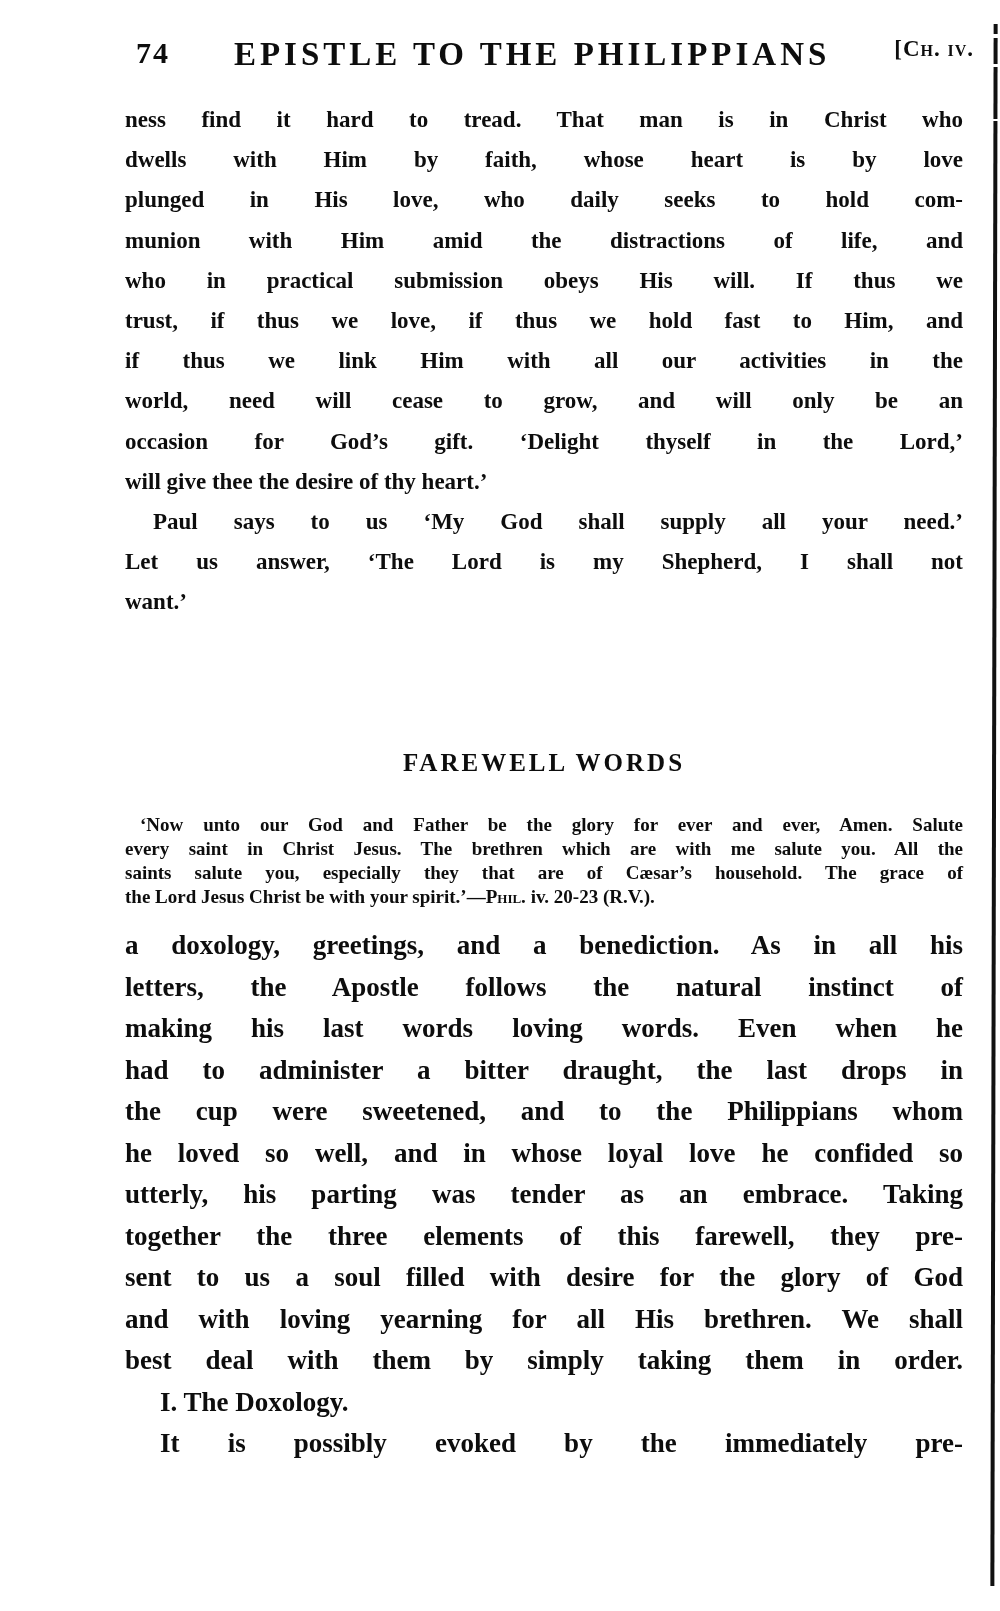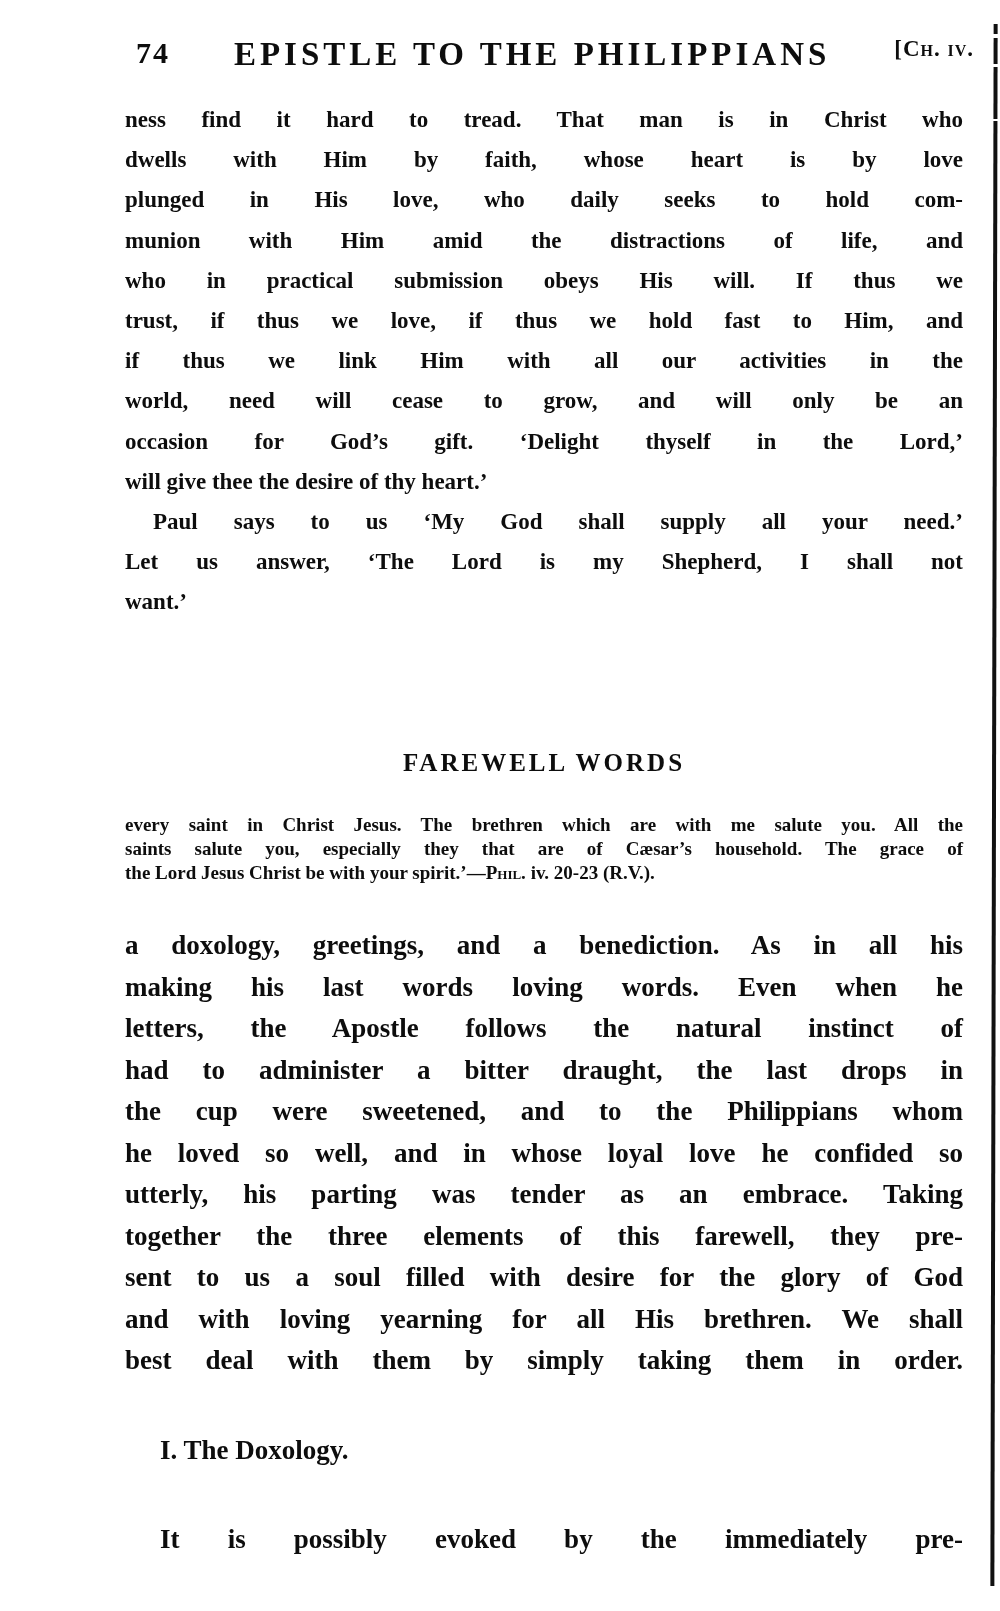--- a/index.html
+++ b/index.html
@@ -32,21 +32,21 @@
     position: absolute;
     left: 125px;
     width: 838px;
   }
   .block-a { top: 100px;  font-size: 23px; line-height: 40.2px; }
   .block-b { top: 925px;  font-size: 27px; line-height: 41.5px; }
 
   .tline { text-align: justify; text-align-last: justify; -moz-text-align-last: justify; }
   .tline.last { text-align: center; text-align-last: left; -moz-text-align-last: left; }
   .indent   { padding-left: 28px; }
-  .indent-lg{ padding-left: 35px; margin-top: 48px; }
+  .indent-lg{ padding-left: 35px; }
   .indent-sm{ padding-left: 15px; }
 
   .sc { font-variant: small-caps; }
 
   
   .section-heading {
     position: absolute;
     left: 125px; top: 749px;
     width: 838px;
     text-align: center;
@@ -99,29 +99,30 @@
     <div class="tline">occasion for God’s gift. ‘Delight thyself in the Lord,’</div>
     <div class="tline last">will give thee the desire of thy heart.’</div>
     <div class="tline indent">Paul says to us ‘My God shall supply all your need.’</div>
     <div class="tline">Let us answer, ‘The Lord is my Shepherd, I shall not</div>
     <div class="tline last">want.’</div>
   </div>
 
   <div class="section-heading">FAREWELL WORDS</div>
 
   <div class="epigraph">
+    <div class="tline indent-sm">‘Now unto our God and Father be the glory for ever and ever, Amen. Salute</div>
     <div class="tline">every saint in Christ Jesus. The brethren which are with me salute you. All the</div>
     <div class="tline">saints salute you, especially they that are of Cæsar’s household. The grace of</div>
     <div class="tline last"><span>the Lord Jesus Christ be with your spirit.’—</span><span class="sc">Phil.</span><span> iv. 20-23 (R.V.).</span></div>
   </div>
 
   <div class="block block-b">
     <div class="tline">a doxology, greetings, and a benediction. As in all his</div>
+    <div class="tline">letters, the Apostle follows the natural instinct of</div>
     <div class="tline">making his last words loving words. Even when he</div>
-    <div class="tline">letters, the Apostle follows the natural instinct of</div>
     <div class="tline">had to administer a bitter draught, the last drops in</div>
     <div class="tline">the cup were sweetened, and to the Philippians whom</div>
     <div class="tline">he loved so well, and in whose loyal love he confided so</div>
     <div class="tline">utterly, his parting was tender as an embrace. Taking</div>
     <div class="tline">together the three elements of this farewell, they pre-</div>
     <div class="tline">sent to us a soul filled with desire for the glory of God</div>
     <div class="tline">and with loving yearning for all His brethren. We shall</div>
     <div class="tline">best deal with them by simply taking them in order.</div>
     <div class="tline last indent-lg">I. The Doxology.</div>
     <div class="tline indent-lg">It is possibly evoked by the immediately pre-</div>

